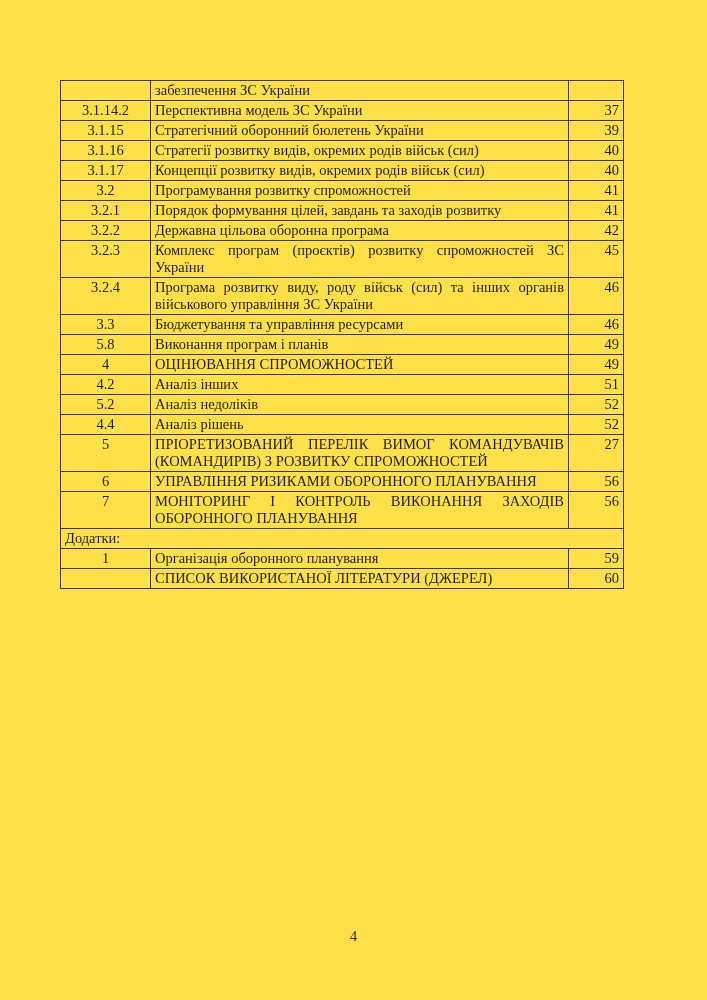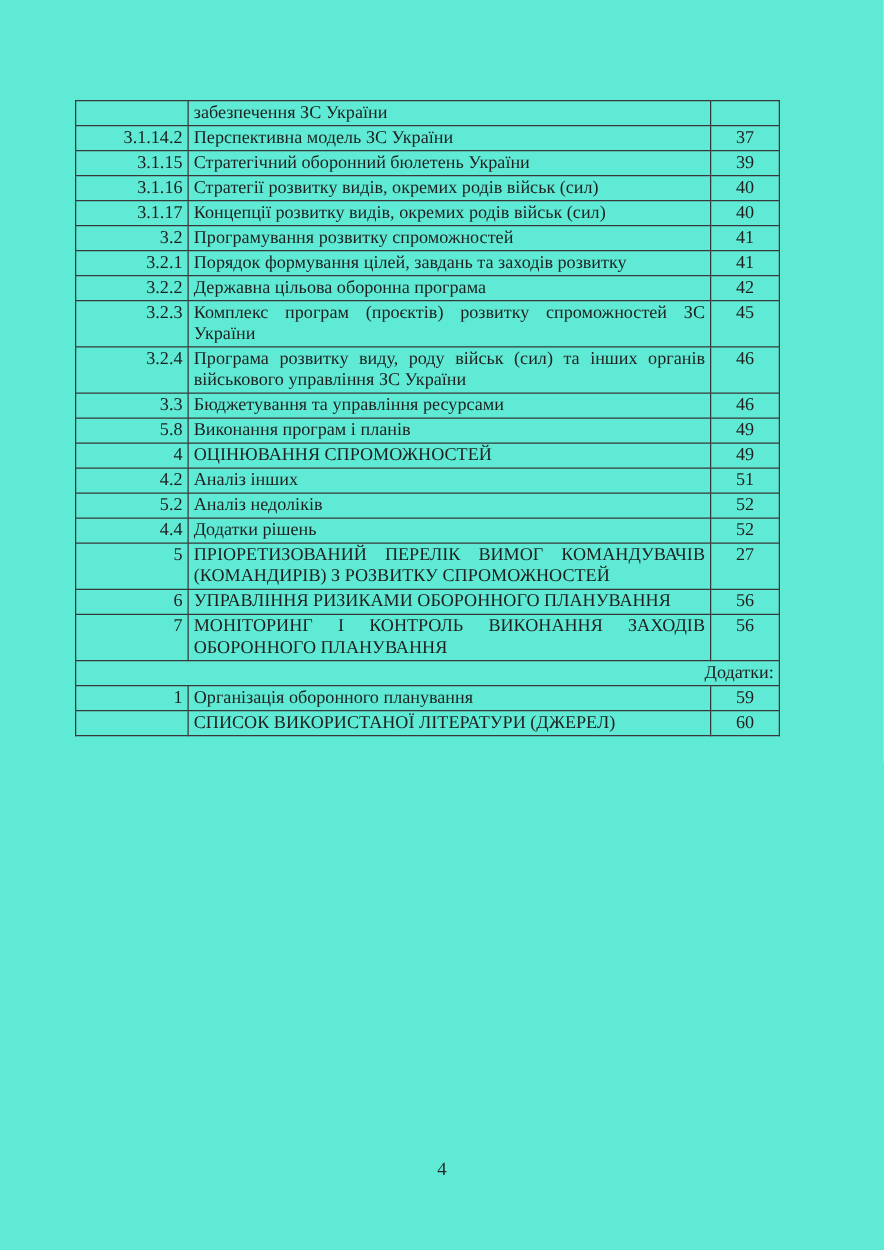--- a/index.html
+++ b/index.html
@@ -5,21 +5,21 @@
   html, body {
     margin: 0;
     padding: 0;
     background: #e8e8e8;
   }
   .page {
     position: relative;
     width: 707px;
     height: 1000px;
     margin: 0 auto;
-    background: #5eead4;
+    background: #fde047;
     font-family: "Liberation Serif", "DejaVu Serif", serif;
     color: #1f1f1f;
     overflow: hidden;
   }
   table.toc {
     position: absolute;
     left: 60px;
     top: 80px;
     width: 563px;
     border-collapse: collapse;
@@ -27,33 +27,33 @@
     font-size: 14.5px;
     line-height: 17px;
   }
   table.toc td {
     border: 1px solid #383838;
     padding: 1px 4px;
     vertical-align: top;
     overflow: hidden;
   }
   td.num-cell {
-    text-align: right;
+    text-align: center;
   }
   td.title-cell {
     text-align: justify;
     padding-left: 6px;
     padding-right: 6px;
   }
   td.page-cell {
-    text-align: center;
+    text-align: right;
     vertical-align: middle;
   }
   td.section-cell {
-    text-align: right;
+    text-align: left;
     padding-left: 4px;
   }
   .footer-page-number {
     position: absolute;
     left: 0;
     width: 100%;
     top: 928px;
     text-align: center;
     font-size: 15px;
     color: #2a2a2a;
@@ -141,21 +141,21 @@
           <td class="title-cell">Аналіз інших</td>
           <td class="page-cell">51</td>
         </tr>
         <tr>
           <td class="num-cell">5.2</td>
           <td class="title-cell">Аналіз недоліків</td>
           <td class="page-cell">52</td>
         </tr>
         <tr>
           <td class="num-cell">4.4</td>
-          <td class="title-cell">Додатки рішень</td>
+          <td class="title-cell">Аналіз рішень</td>
           <td class="page-cell">52</td>
         </tr>
         <tr>
           <td class="num-cell">5</td>
           <td class="title-cell">ПРІОРЕТИЗОВАНИЙ ПЕРЕЛІК ВИМОГ КОМАНДУВАЧІВ (КОМАНДИРІВ) З РОЗВИТКУ СПРОМОЖНОСТЕЙ</td>
           <td class="page-cell">27</td>
         </tr>
         <tr>
           <td class="num-cell">6</td>
           <td class="title-cell">УПРАВЛІННЯ РИЗИКАМИ ОБОРОННОГО ПЛАНУВАННЯ</td>

